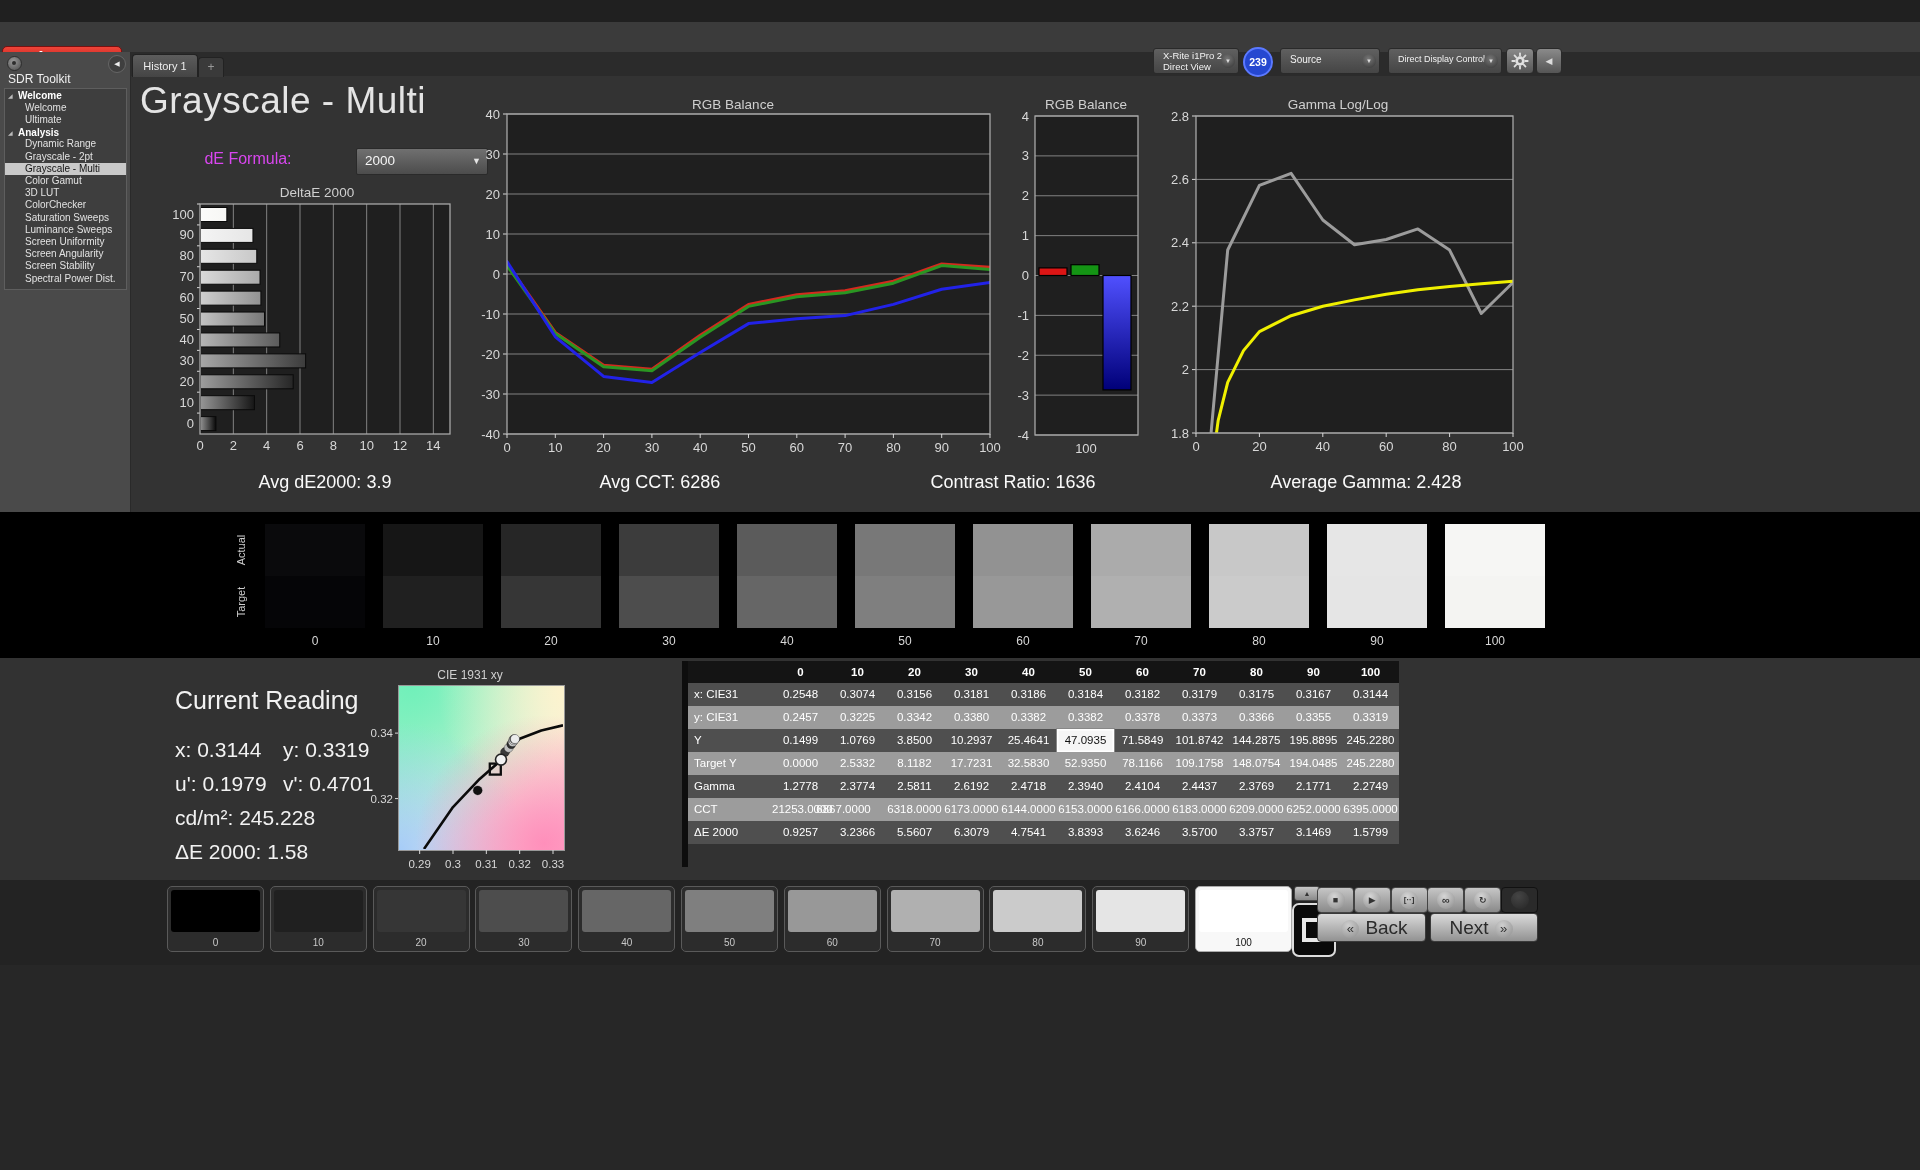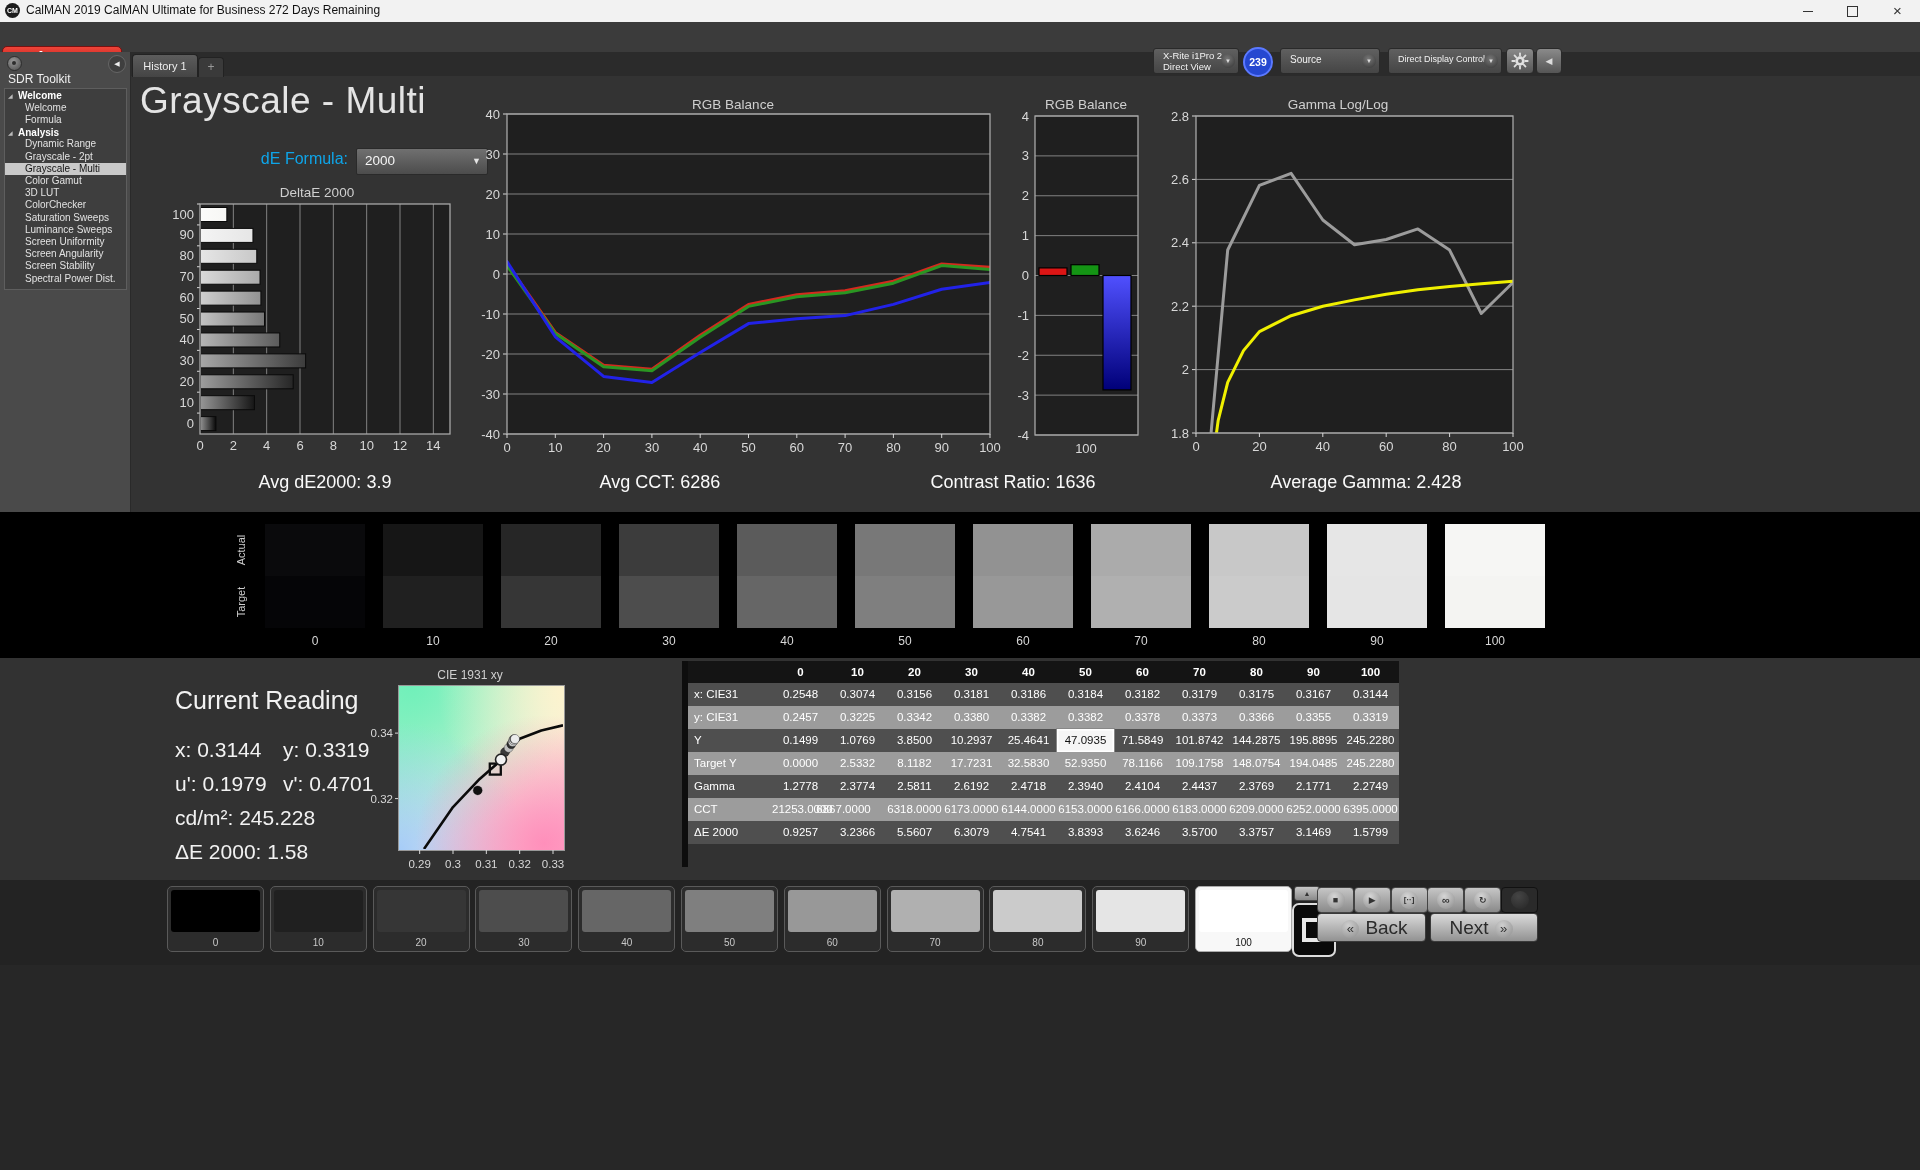--- a/index.html
+++ b/index.html
@@ -60,21 +60,21 @@
   .ddl .dtext{position:absolute;left:9px;top:1px;font-size:9.5px;line-height:11px;color:#f2f2f2;white-space:nowrap;}
   .ddl .dtext1{position:absolute;left:9px;top:5px;font-size:10px;color:#f2f2f2;white-space:nowrap;}
   .ddl .darr{position:absolute;right:3px;top:5px;width:14px;height:14px;border-radius:50%;
       background:radial-gradient(circle at 45% 35%,#777,#333);color:#ddd;font-size:6px;text-align:center;line-height:14px;}
   #badge{left:1243px;top:47px;width:26px;height:26px;border-radius:50%;background:#2547d0;
       border:2px solid #5b79ff;color:#fff;font-size:10.5px;font-weight:bold;text-align:center;line-height:26px;}
   .toolbtn{top:48px;height:24px;background:linear-gradient(#8a8a8a,#555);border:1px solid #2a2a2a;
       border-radius:4px;color:#ddd;text-align:center;}
   
   #pagetitle{left:140px;top:80px;font-size:37px;font-weight:300;color:#e4e4e4;letter-spacing:.5px;}
-  #deflabel{left:148px;top:150px;width:200px;text-align:right;font-size:16px;color:#0ea5e9;}
+  #deflabel{left:148px;top:150px;width:200px;text-align:center;font-size:16px;color:#d946ef;}
   #defsel{left:356px;top:148px;width:130px;height:25px;background:linear-gradient(#707070,#4c4c4c);
       border:1px solid #2a2a2a;border-radius:2px;}
   #defsel .val{position:absolute;left:8px;top:4px;font-size:13.5px;color:#f5f5f5;}
   #defsel .arr{position:absolute;right:6px;top:7px;font-size:9px;color:#e5e5e5;}
   
   .stat{top:472px;height:34px;font-size:18px;color:#fafafa;text-align:center;white-space:nowrap;}
   
   .rotlbl{width:60px;height:14px;font-size:11px;color:#cfcfcf;text-align:center;transform:rotate(-90deg);}
   .swatch{top:524px;width:100px;height:104px;}
   .sw-top{width:100%;height:52px;}
@@ -119,27 +119,20 @@
   #patternbtn{left:1292px;top:903px;width:40px;height:50px;background:#0a0a0a;border:2px solid #dcdcdc;
       border-radius:7px;}
   #patternbtn .inner{position:absolute;left:50%;top:50%;transform:translate(-50%,-50%);
       width:16px;height:16px;border:4px solid #e8e8e8;background:#0a0a0a;}
 </style>
 </head>
 <body>
 
 <div id="app">
 
-  <div class="abs" id="titlebar">
-    <div class="abs tb-icon">CM</div>
-    <div class="abs tb-title">CalMAN 2019 CalMAN Ultimate for Business 272 Days Remaining</div>
-    <div class="abs winbtn" style="left:1785px;"><span id="min-glyph"></span></div>
-    <div class="abs winbtn" style="left:1830px;"><span id="max-glyph"></span></div>
-    <div class="abs winbtn" style="left:1875px;font-size:15px;"><span>×</span></div>
-  </div>
 
   <div class="abs" id="logorow">
     <div class="abs" id="logo">
       <div class="abs logo-text">CalMAN</div>
       <div class="abs logo-dd">▼</div>
     </div>
     <div class="abs" id="rainbow"></div>
   </div>
 
   <div class="abs" id="tabstrip"></div>
@@ -151,21 +144,21 @@
   <div class="abs" id="void"></div>
 
   <div class="abs" id="sb-radio">
       <i></i>
     </div>
   <div class="abs" id="sb-collapse"><span>◀</span></div>
   <div class="abs" id="sb-header">SDR Toolkit</div>
   <div class="abs" id="sb-box">
       <div class="sb-sec"><span class="tri">◢</span><span>Welcome</span></div>
       <div class="sb-item">Welcome</div>
-      <div class="sb-item">Formula</div>
+      <div class="sb-item">Ultimate</div>
       <div class="sb-sec"><span class="tri">◢</span><span>Analysis</span></div>
       <div class="sb-item">Dynamic Range</div>
       <div class="sb-item">Grayscale - 2pt</div>
       <div class="sb-item sel">Grayscale - Multi</div>
       <div class="sb-item">Color Gamut</div>
       <div class="sb-item">3D LUT</div>
       <div class="sb-item">ColorChecker</div>
       <div class="sb-item">Saturation Sweeps</div>
       <div class="sb-item">Luminance Sweeps</div>
       <div class="sb-item">Screen Uniformity</div>

